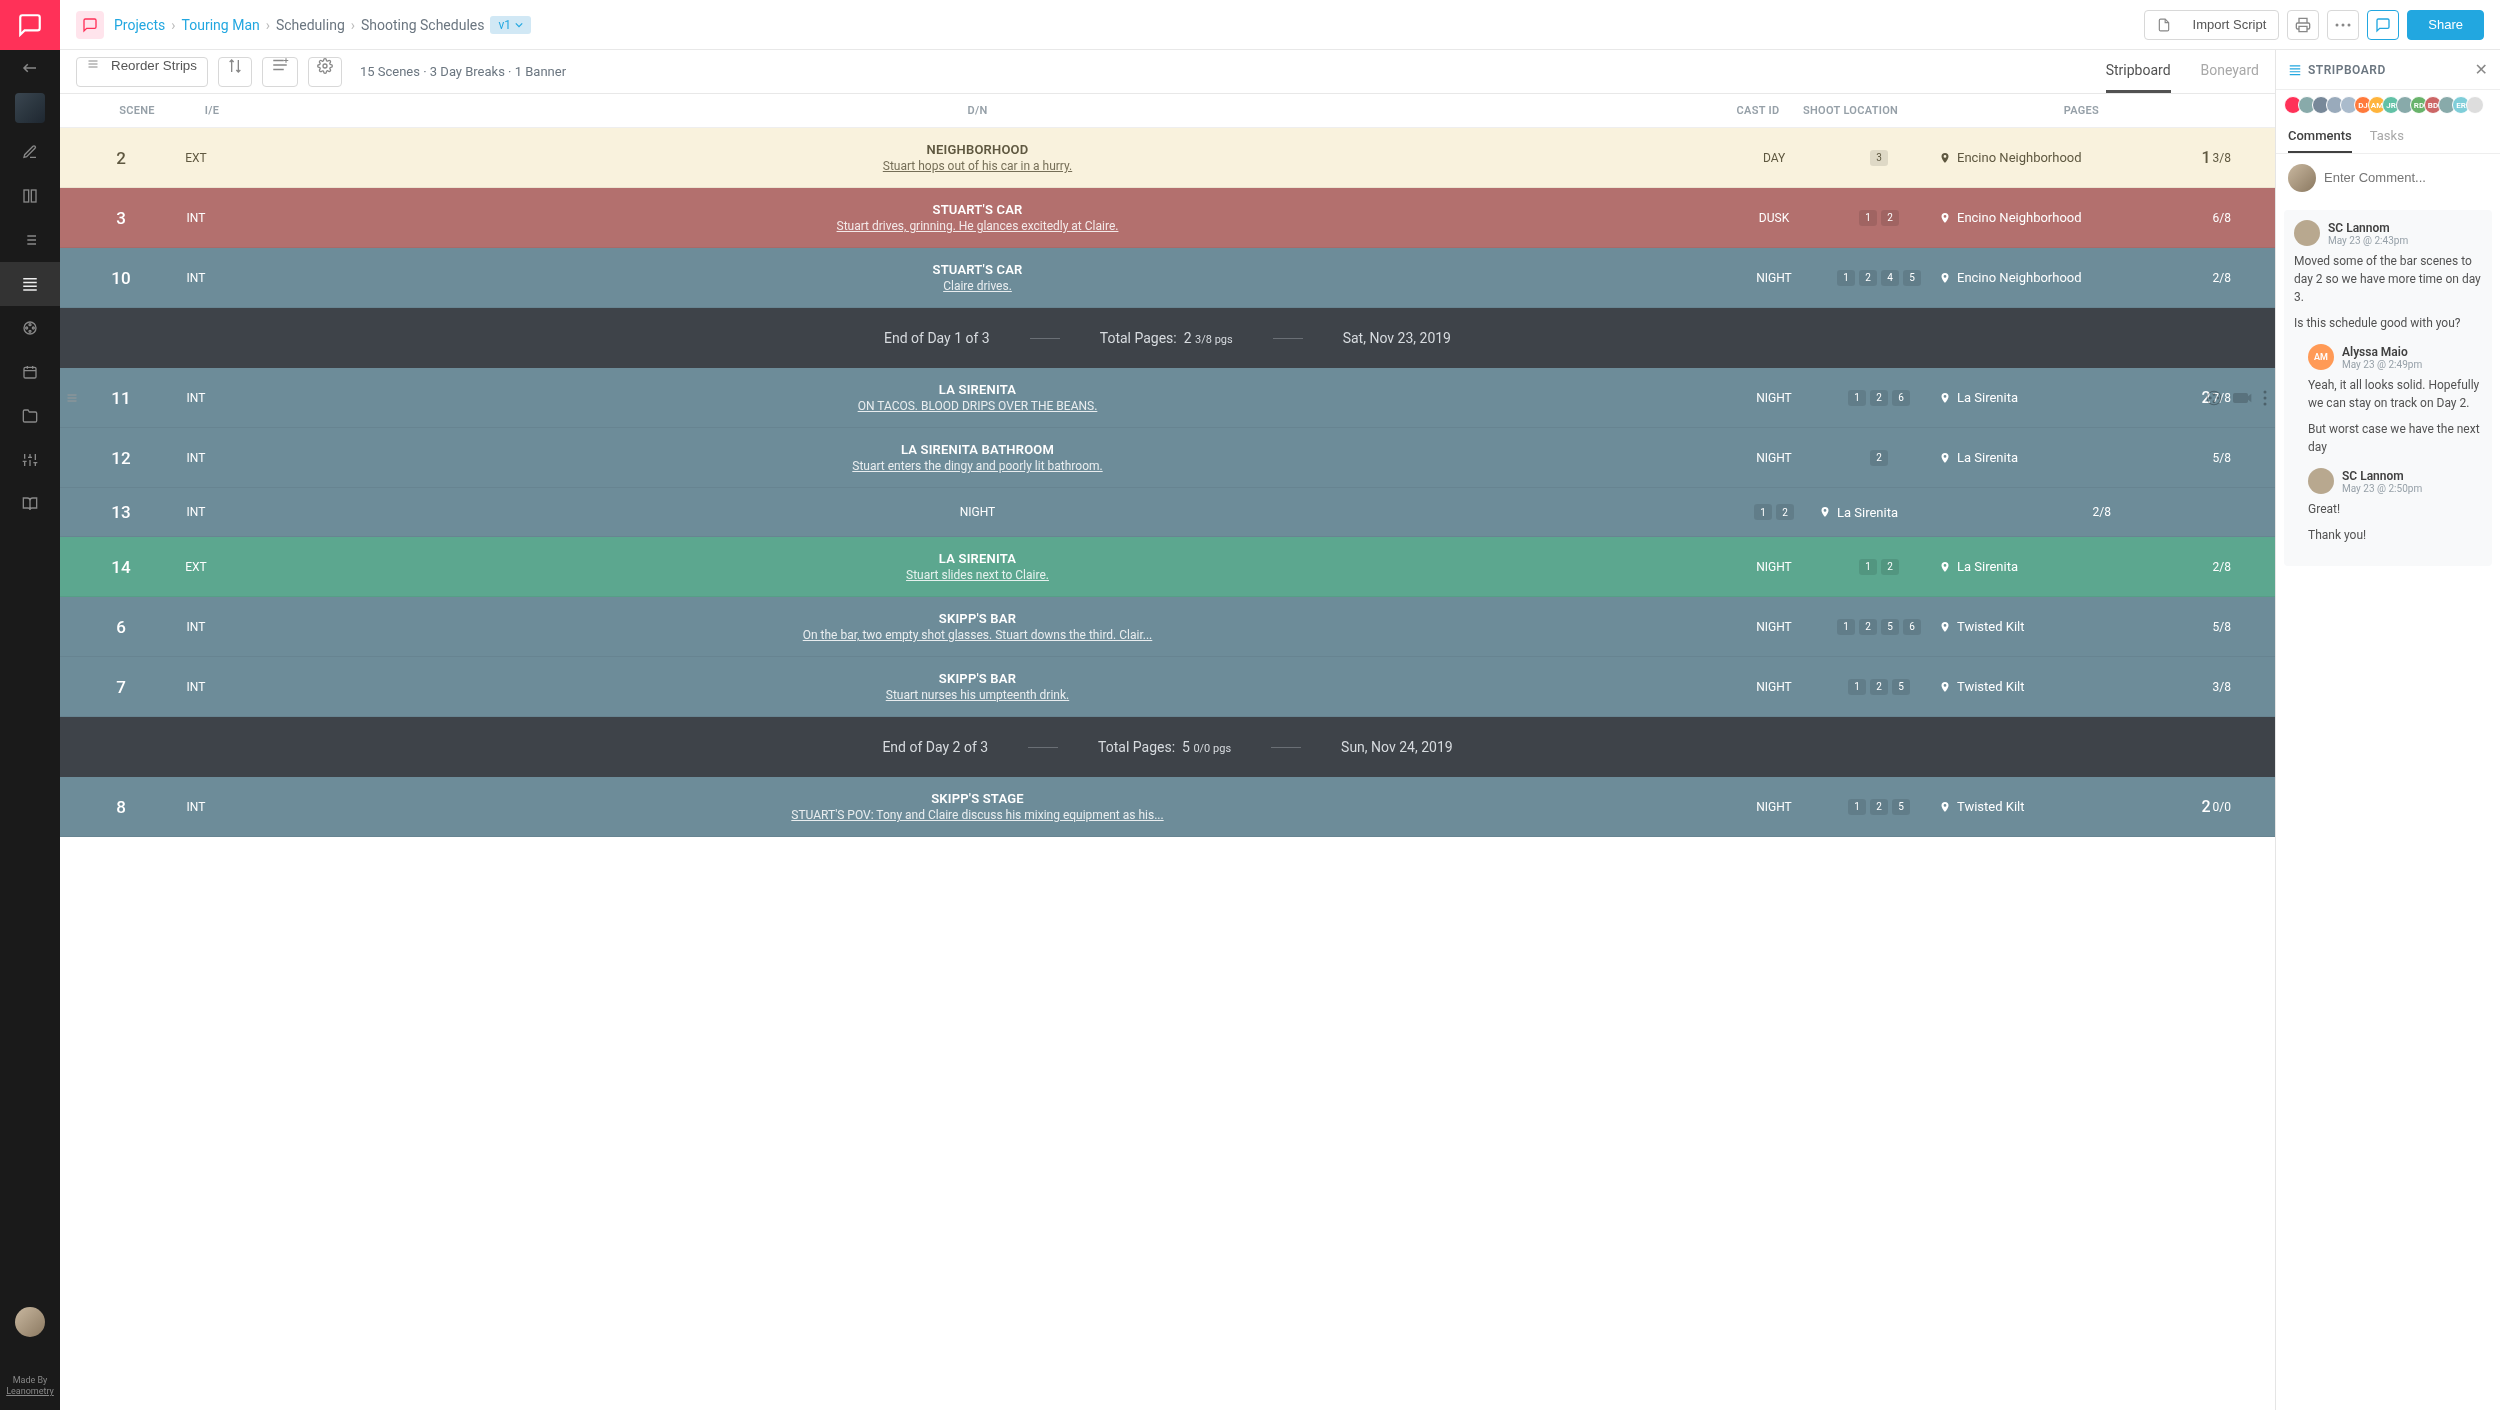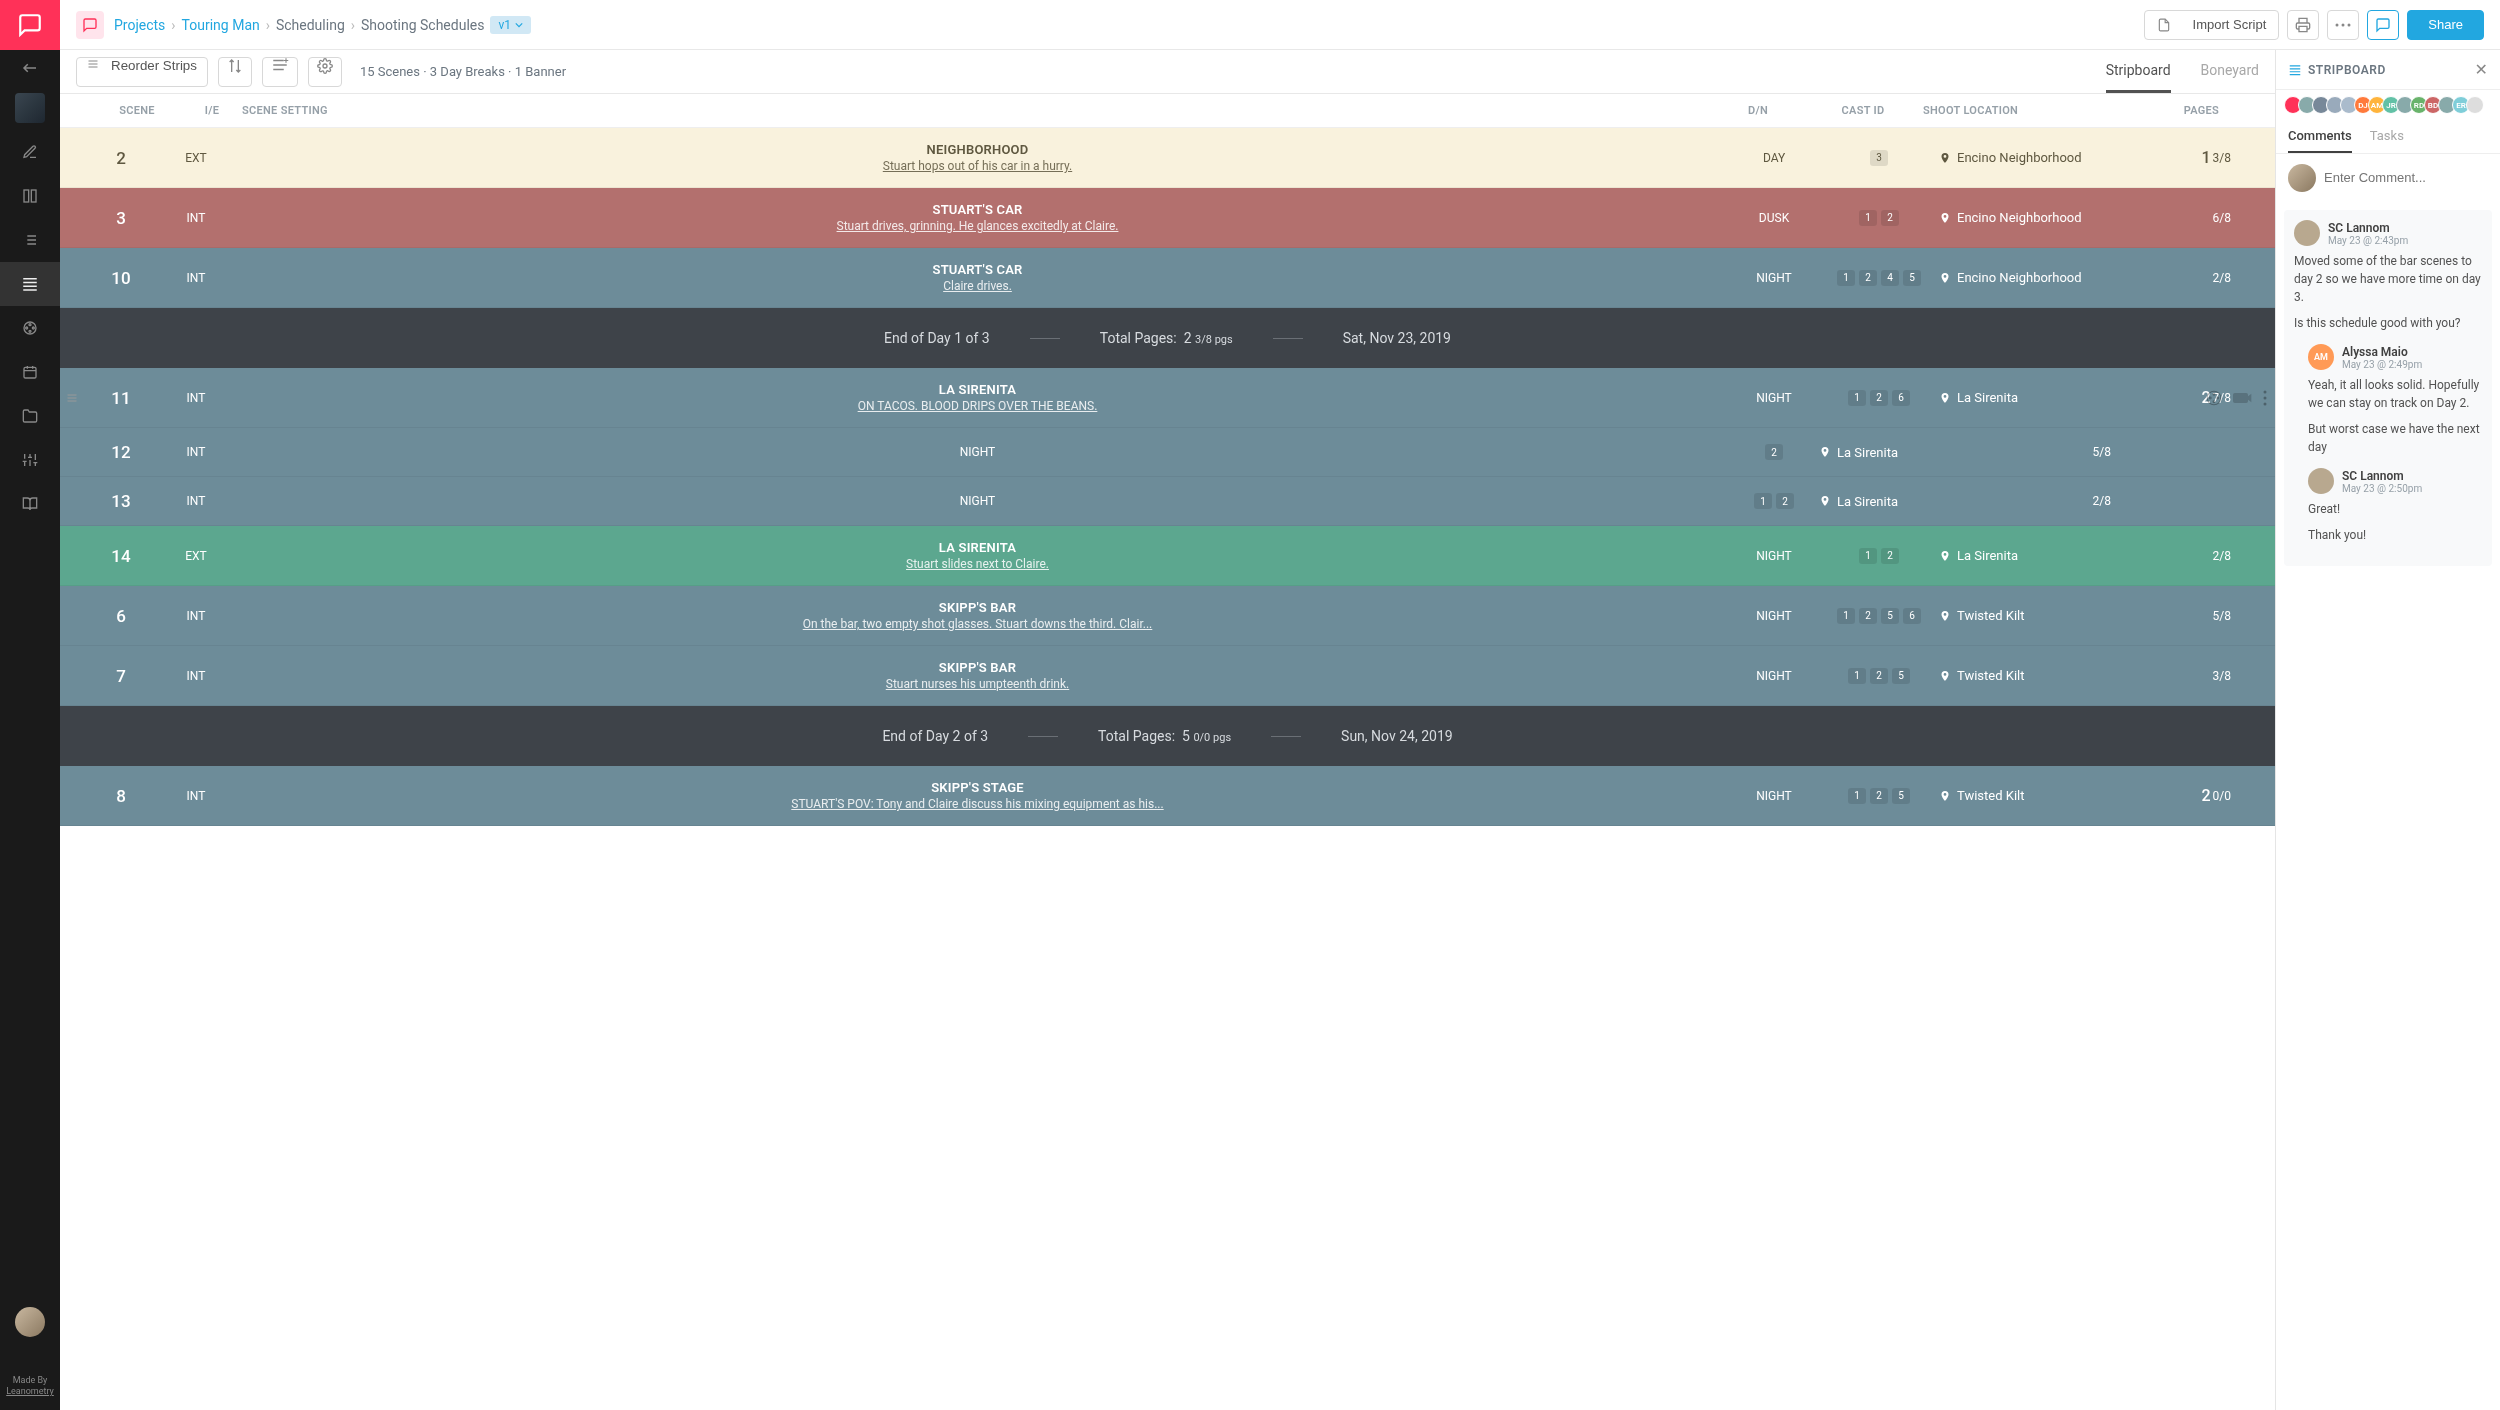--- a/index.html
+++ b/index.html
@@ -268,21 +268,20 @@
           <span class="tb-summary">15 Scenes · 3 Day Breaks · 1 Banner</span>
           <div class="tabs">
             <div class="tab active">Stripboard</div>
             <div class="tab">Boneyard</div>
           </div>
         </div>
 
         <div class="strip-header">
           <div class="col-scene">SCENE</div>
           <div class="col-ie">I/E</div>
-          <div>SCENE SETTING</div>
           <div class="col-dn">D/N</div>
           <div class="col-cast">CAST ID</div>
           <div>SHOOT LOCATION</div>
           <div class="col-pages">PAGES</div>
         </div>
 
         <div class="strips" id="strips">
             <div class="strip ext-day">
 
     <div class="c c-scene">2</div>
@@ -411,20 +410,24 @@
     </div>
     <div class="c c-pages">
       <span class="pg-whole">2</span>
                 <span class="pg-frac">7/8</span>
     </div>
             </div>
             <div class="strip int-night">
 
     <div class="c c-scene">12</div>
     <div class="c c-ie">INT</div>
+    <div class="c c-setting">
+      <span class="title">LA SIRENITA BATHROOM</span>
+      <span class="desc">Stuart enters the dingy and poorly lit bathroom.</span>
+    </div>
     <div class="c c-dn">NIGHT</div>
     <div class="c c-cast">
                 <span class="cast-chip">2</span>
               </div>
     <div class="c c-loc">
       <svg width="12" height="14" viewBox="0 0 24 24" fill="currentColor">
                   <path d="M12 2a7 7 0 0 0-7 7c0 5.25 7 13 7 13s7-7.75 7-13a7 7 0 0 0-7-7zm0 9.5A2.5 2.5 0 1 1 12 6a2.5 2.5 0 0 1 0 5.5z"></path>
                 </svg>
       <span>La Sirenita</span>
     </div>

